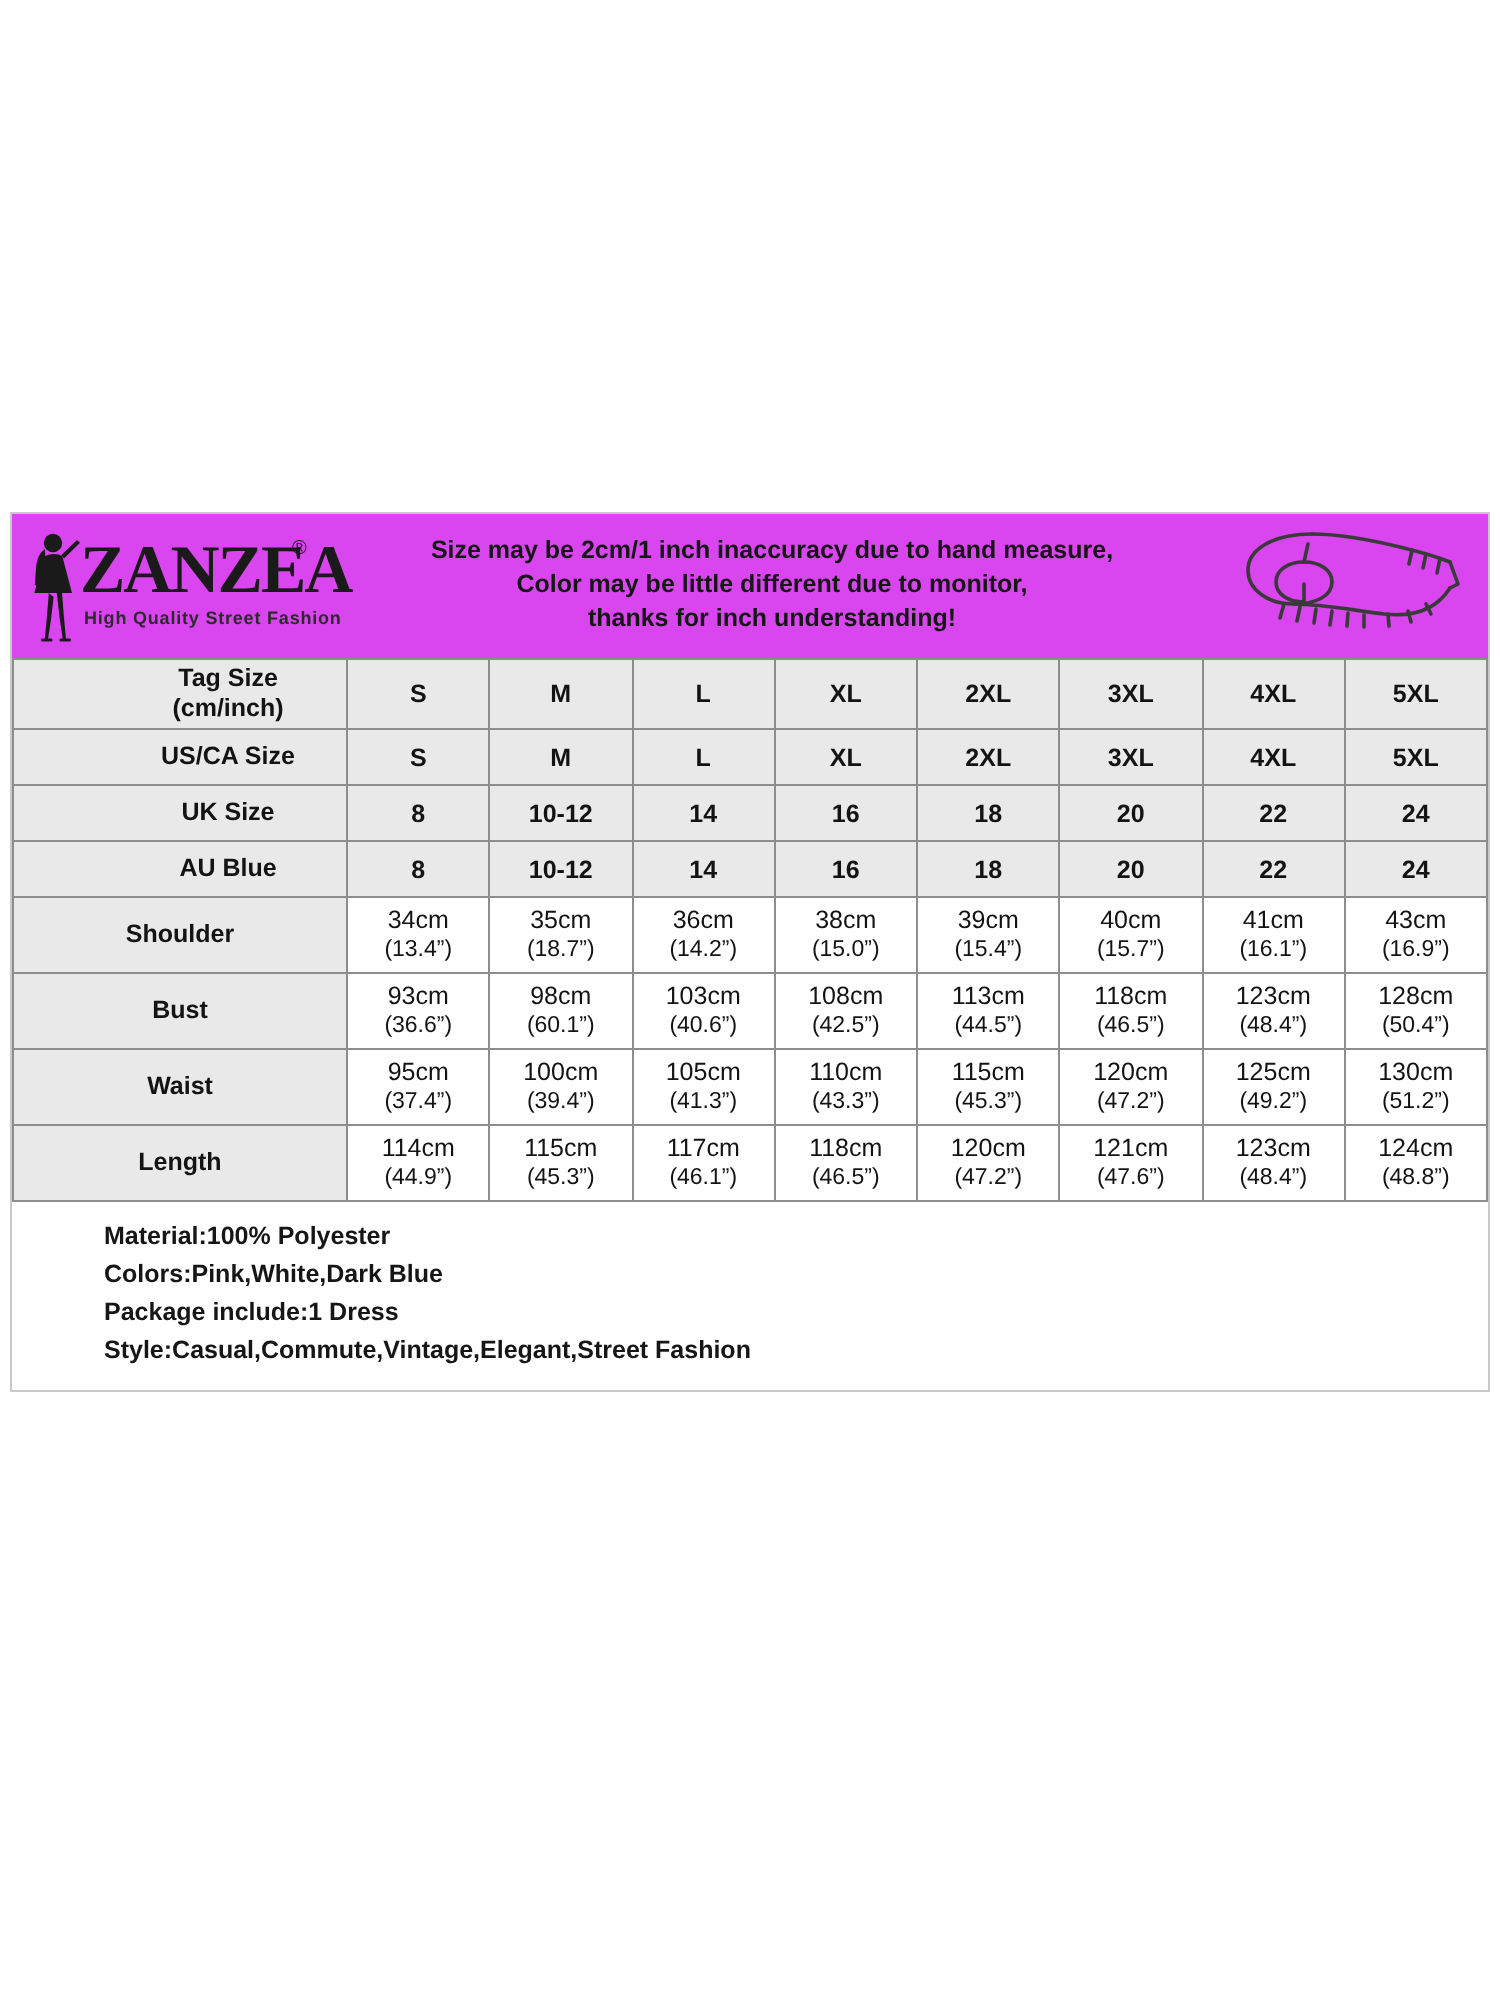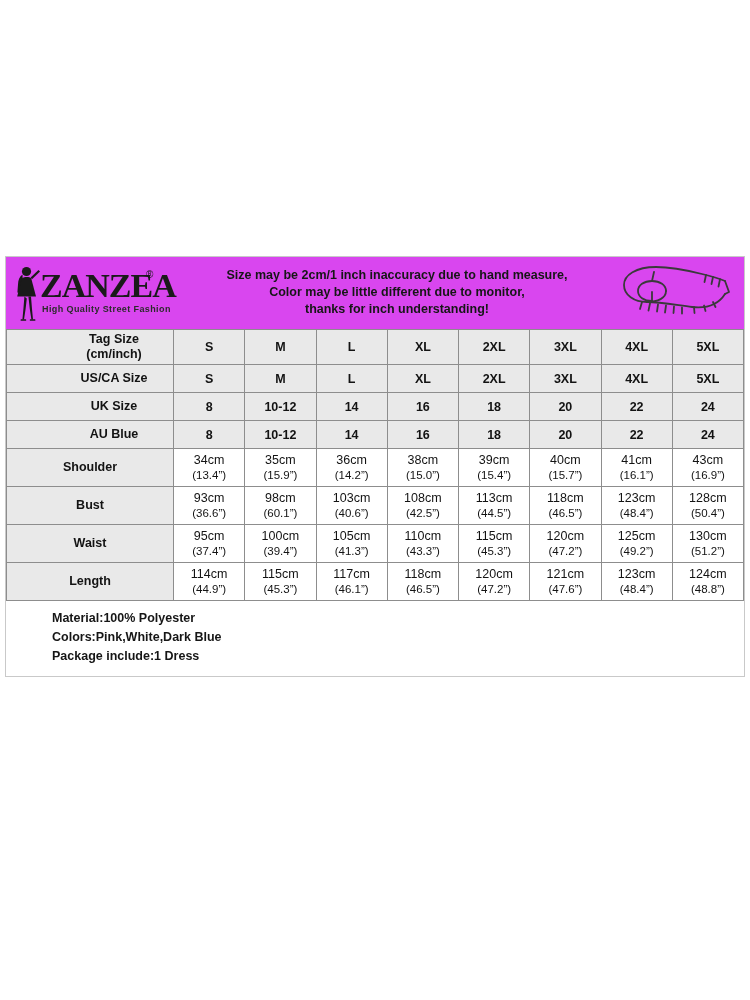--- a/index.html
+++ b/index.html
@@ -78,21 +78,21 @@
     font-family: "Liberation Sans", sans-serif;
     font-size: 9px;
     font-weight: 700;
     letter-spacing: 0.4px;
     color: #2b2b2b;
     white-space: nowrap;
   }
 
   .notice {
     position: absolute;
-    left: 181px;
+    left: 170px;
     top: 10px;
     width: 420px;
     text-align: center;
     font-size: 12.5px;
     font-weight: 700;
     color: #161616;
     line-height: 17px;
   }
   .notice div { white-space: nowrap; }
 
@@ -253,21 +253,21 @@
 
 
         <tr class="meas-row">
           <td class="rowlabel">Shoulder</td>
           <td>
               <span class="cm">34cm</span>
               <span class="inch">(13.4”)</span>
             </td>
           <td>
               <span class="cm">35cm</span>
-              <span class="inch">(15.9”)</span>
+              <span class="inch">(18.7”)</span>
             </td>
           <td>
               <span class="cm">36cm</span>
               <span class="inch">(14.2”)</span>
             </td>
           <td>
               <span class="cm">38cm</span>
               <span class="inch">(15.0”)</span>
             </td>
           <td>
@@ -395,16 +395,17 @@
               <span class="inch">(48.8”)</span>
             </td>
         </tr>
       </tbody>
     </table>
 
     <div class="footer">
       <div>Material:100% Polyester</div>
       <div>Colors:Pink,White,Dark Blue</div>
       <div>Package include:1 Dress</div>
+      <div>Style:Casual,Commute,Vintage,Elegant,Street Fashion</div>
     </div>
 
   </div>
 </div>
 
 </body></html>

